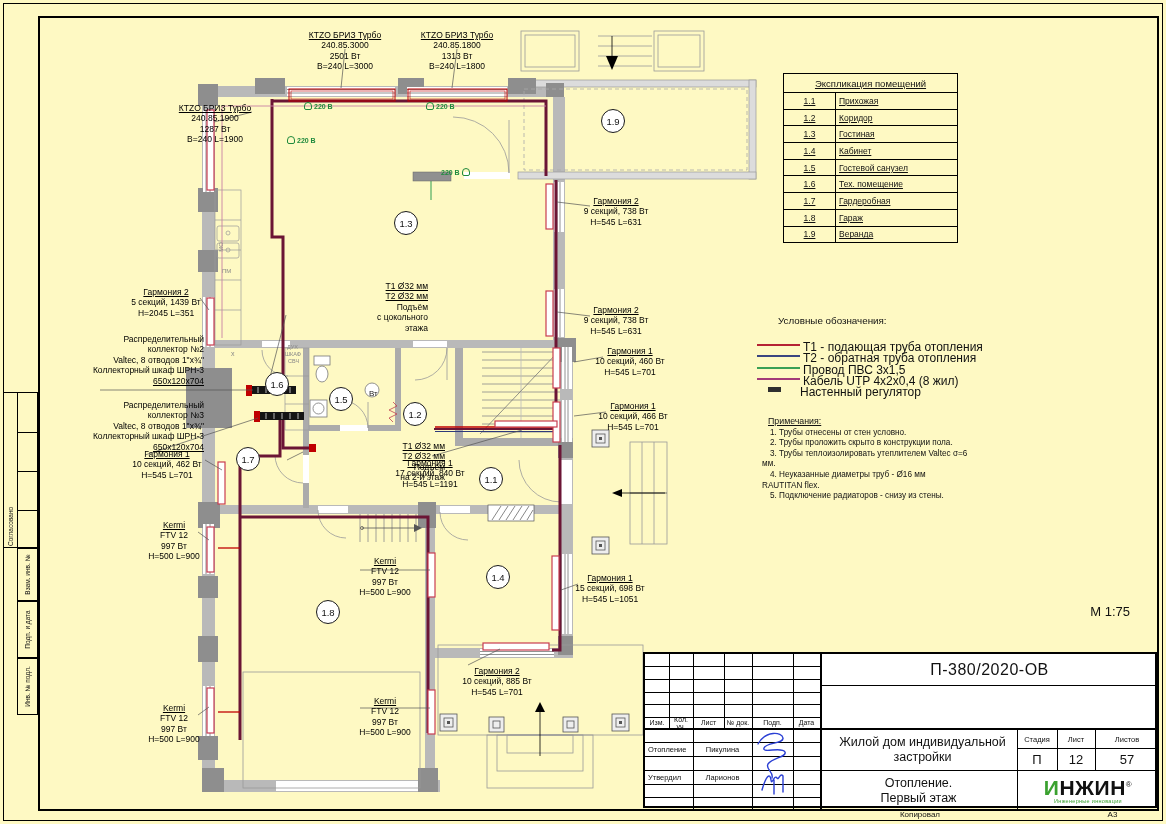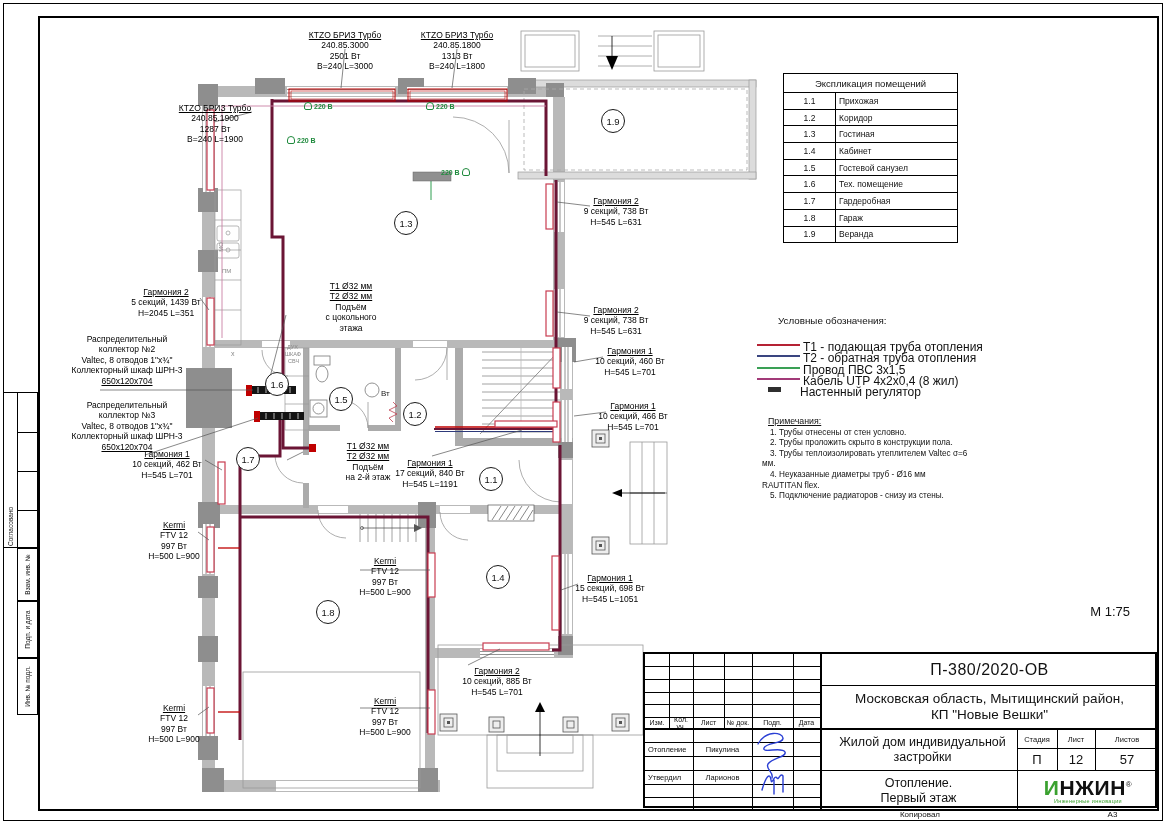--- a/index.html
+++ b/index.html
@@ -1,30 +1,30 @@
 <!DOCTYPE html>
 <html><head>
 <meta charset="utf-8">
 <style>
   html,body{margin:0;padding:0;background:#e8e8e8;}
-  .page{position:relative;width:1166px;height:824px;background:#ffffff;font-family:"Liberation Sans",sans-serif;color:#111;overflow:hidden;}
+  .page{position:relative;width:1166px;height:824px;background:#fef9c3;font-family:"Liberation Sans",sans-serif;color:#111;overflow:hidden;}
   .outer-border{position:absolute;left:3px;top:3px;width:1158px;height:816px;border:1px solid #000;}
   .frame{position:absolute;left:38px;top:16px;width:1117px;height:791px;border:2px solid #000;}
   svg.plan{position:absolute;left:0;top:0;}
   
   #plan-text-layer{position:absolute;left:0;top:0;width:1166px;height:824px;}
   .plan-label{position:absolute;font-size:8.5px;line-height:10.4px;text-align:center;white-space:nowrap;color:#000;}
-  .plan-label.left{text-align:center;}
+  .plan-label.left{text-align:right;padding-left:12px;}
   .plan-label .u{text-decoration:underline;}
   .room-tag{position:absolute;width:22px;height:22px;border:1.4px solid #1a1a1a;border-radius:50%;background:#fff;font-size:9.5px;display:flex;align-items:center;justify-content:center;}
   .pwr{position:absolute;display:flex;align-items:center;gap:2px;font-size:7px;font-weight:bold;color:#1f8a3d;transform:translate(-4px,-4px);white-space:nowrap;}
   .pwr-ico{width:6px;height:6px;border:1.3px solid #1f8a3d;border-radius:50% 50% 2px 2px;flex:none;}
   .stext{position:absolute;color:#888;white-space:nowrap;line-height:1;}
   
-  .explic{position:absolute;left:783px;top:73px;width:175px;border-collapse:collapse;table-layout:fixed;}
+  .explic{position:absolute;left:783px;top:73px;width:175px;border-collapse:collapse;table-layout:fixed;text-decoration:underline;}
   .explic td,.explic th{border:1px solid #000;font-weight:normal;padding:0 3px;overflow:hidden;}
   .explic .ttl{height:18px;text-align:center;font-size:9.5px;}
   .explic .hdr td{height:24px;text-align:center;font-size:8.3px;line-height:9.5px;}
   .explic .row td{height:15.7px;font-size:8.5px;}
   .explic .row td:first-child{text-align:center;}
   .explic col.c1{width:52px;}
   
   .legend{position:absolute;left:757px;top:315px;width:245px;}
   .legend .lg-title{font-size:9.8px;margin-left:21px;margin-bottom:14px;}
   .lg-row{display:flex;align-items:flex-start;height:11.3px;font-size:12px;}
@@ -533,21 +533,21 @@
       <div class="pwr" style="left: 445px; top: 172px;">
         <span>220 В</span>
         <span class="pwr-ico"></span>
       </div>
       <div class="stext" style="left: 287px; top: 345px; font-size: 5.5px;">ДУХ</div>
       <div class="stext" style="left: 285px; top: 352px; font-size: 5.5px;">ШКАФ</div>
       <div class="stext" style="left: 288px; top: 359px; font-size: 5.5px;">СВЧ</div>
       <div class="stext" style="left: 231px; top: 350px; font-size: 7px;">х</div>
       <div class="stext" style="left: 222px; top: 268px; font-size: 6px;">ПМ</div>
       <div class="stext" style="left: 216px; top: 244px; font-size: 6px; transform: rotate(-90deg);">МО</div>
-      <div class="stext" style="left: 369px; top: 390px; font-size: 8px; color: rgb(34, 34, 34); margin-left: 12px;">Вт</div>
+      <div class="stext" style="left: 369px; top: 390px; font-size: 8px; color: rgb(34, 34, 34);">Вт</div>
     </div>
 
   <table class="explic">
     <colgroup>
         <col class="c1">
         <col>
       </colgroup>
     <tbody>
         <tr>
           <td class="ttl" colspan="2">Экспликация помещений</td>
@@ -698,24 +698,20 @@
     <svg class="sig-svg" style="left:107px;top:74px;" width="41" height="70" viewBox="0 0 41 70">
       <g fill="none" stroke="#2a3fd4" stroke-width="1.4" stroke-linecap="round">
         <path d="M6,16 C14,2 30,4 31,10 C32,16 14,14 12,20 C10,26 30,18 33,24 C35,29 20,30 16,36 C13,41 22,44 20,50"></path>
         <path d="M10,62 C14,48 18,44 19,52 C20,58 22,46 25,50 C27,53 28,44 31,48 L31,64 M22,52 L22,66"></path>
       </g>
     </svg>
 
     <div class="hl" style="left:175px;top:31px;width:339px;height:1px;"></div>
     <div class="hl" style="left:175px;top:74px;width:339px;height:2px;"></div>
     <div class="cell doc" style="left:175px;top:0;width:339px;height:31px;">П-380/2020-ОВ</div>
-    <div class="cell loc" style="left:175px;top:31px;width:339px;height:43px;flex-direction:column;">
-      <div>Московская область, Мытищинский район,</div>
-      <div>КП "Новые Вешки"</div>
-    </div>
     <div class="vl" style="left:372px;top:74px;width:1px;height:82px;"></div>
     <div class="hl" style="left:175px;top:116px;width:339px;height:1px;"></div>
     <div class="cell obj" style="left:175px;top:76px;width:197px;height:40px;padding:0 4px;">Жилой дом индивидуальной застройки</div>
     <div class="cell sect" style="left:175px;top:117px;width:197px;height:39px;flex-direction:column;">
       <div>Отопление.</div>
       <div>Первый этаж</div>
     </div>
     <div class="vl" style="left:412px;top:74px;width:1px;height:42px;"></div>
     <div class="vl" style="left:450px;top:74px;width:1px;height:42px;"></div>
     <div class="hl" style="left:372px;top:94px;width:142px;height:1px;"></div>

